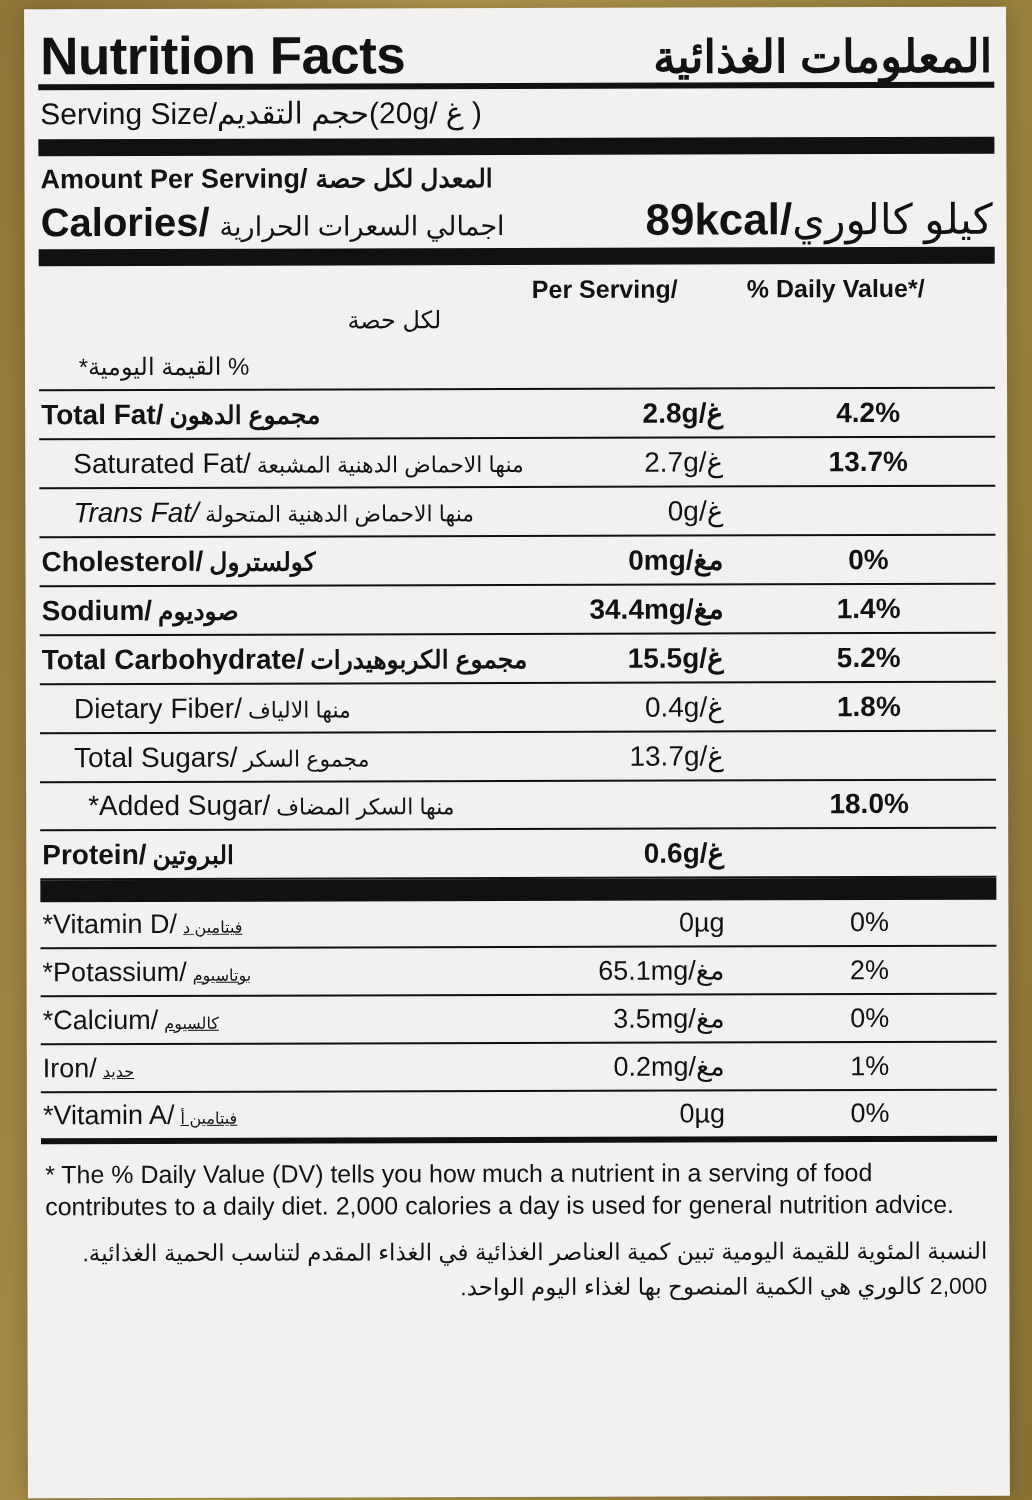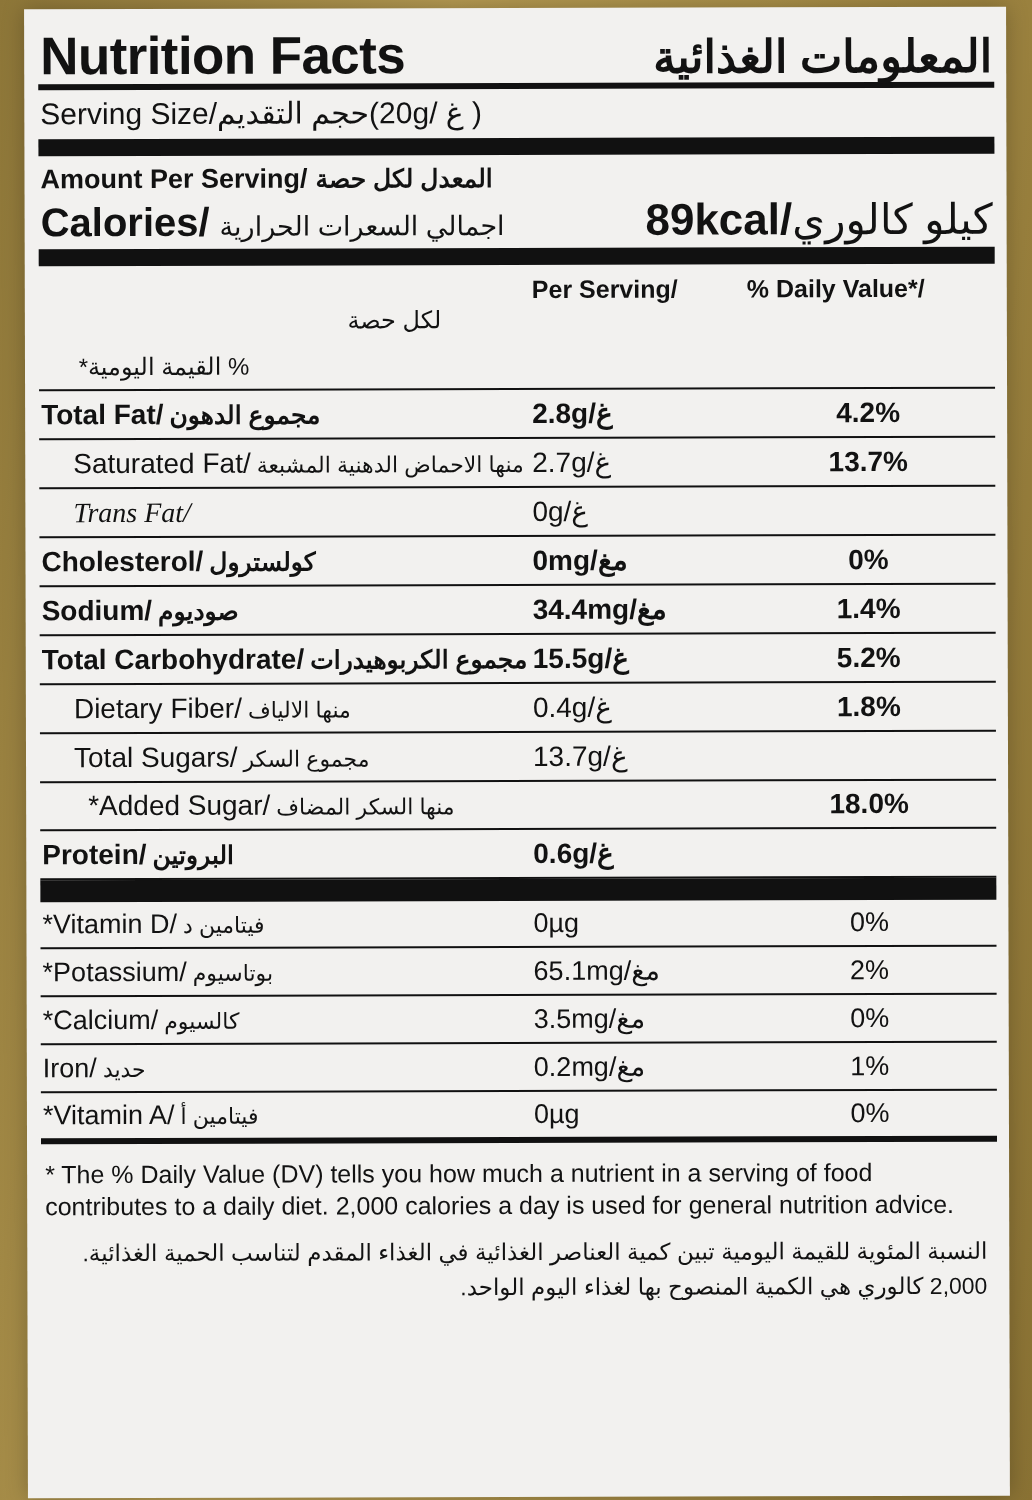--- a/index.html
+++ b/index.html
@@ -138,41 +138,41 @@
   .row .name {
     flex: 1 1 auto;
     display: flex;
     align-items: baseline;
     white-space: nowrap;
   }
   .row .name .en { }
   .row .name .ar { direction: rtl; padding-left: 6px; }
   .row .amt {
     width: 215px;
-    text-align: left;
+    text-align: right;
     padding-right: 24px;
     box-sizing: border-box;
     white-space: nowrap;
   }
   .row .dv {
     width: 246px;
     text-align: center;
     padding-right: 4px;
     box-sizing: border-box;
     font-weight: bold;
   }
   .lvl0 { font-size: 28px; font-weight: bold; }
   .lvl0 .ar { font-weight: bold; font-size: 25px; }
   .lvl1 { font-size: 28px; padding-left: 34px; }
   .lvl1 .ar { font-size: 22px; }
-  .lvl1-italic .en { font-style: italic; font-family: Liberation Serif, serif; }
+  .lvl1-italic .en { font-style: italic; }
   .lvl2 { font-size: 28px; padding-left: 48px; }
   .lvl2 .ar { font-size: 22px; text-align: right; }
   .vit { font-size: 27px; }
-  .vit .ar { font-size: 22px; }
+  .vit .ar { font-size: 16px; text-decoration: underline; }
   .vit .dv { font-weight: normal; }
 
   
   .foot {
     font-size: 25px;
     line-height: 1.28;
     padding: 14px 4px 0 4px;
   }
   .foot-ar {
     font-size: 23px;
@@ -247,20 +247,21 @@
               <span class="en">Saturated Fat/</span>
               <span class="ar">منها الاحماض الدهنية المشبعة</span>
             </div>
             <div class="amt">2.7g/غ</div>
             <div class="dv">13.7%</div>
           </div>
           <div class="rule-thin"></div>
           <div class="row lvl1 lvl1-italic">
             <div class="name">
               <span class="en">Trans Fat/</span>
+              <span class="ar">منها الاحماض الدهنية المتحولة</span>
             </div>
             <div class="amt">0g/غ</div>
             <div class="dv"></div>
           </div>
           <div class="rule-thin"></div>
           <div class="row lvl0">
             <div class="name">
               <span class="en">Cholesterol/</span>
               <span class="ar">كولسترول</span>
             </div>

